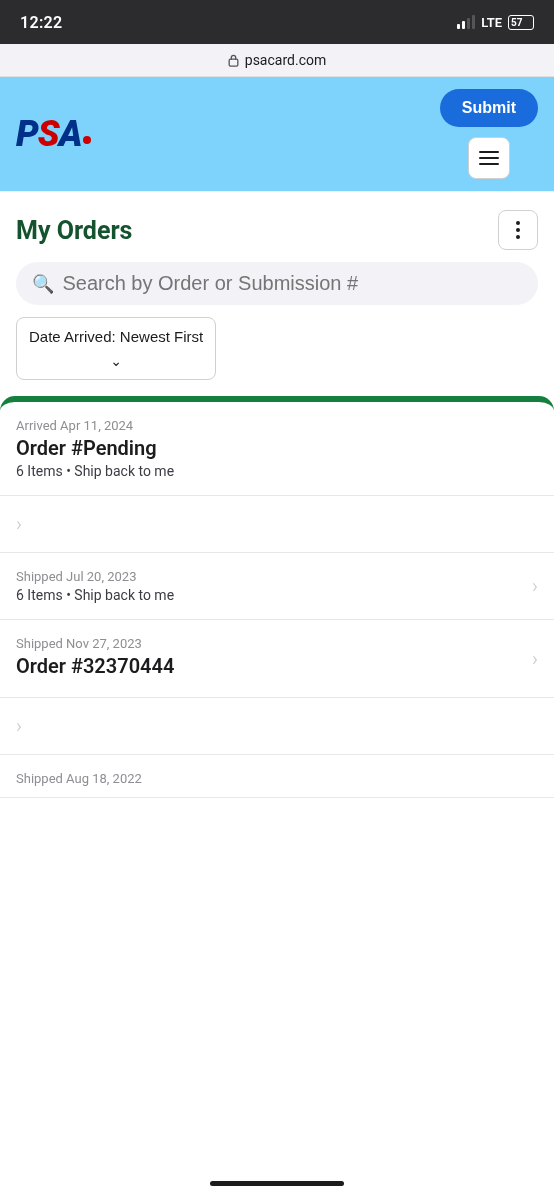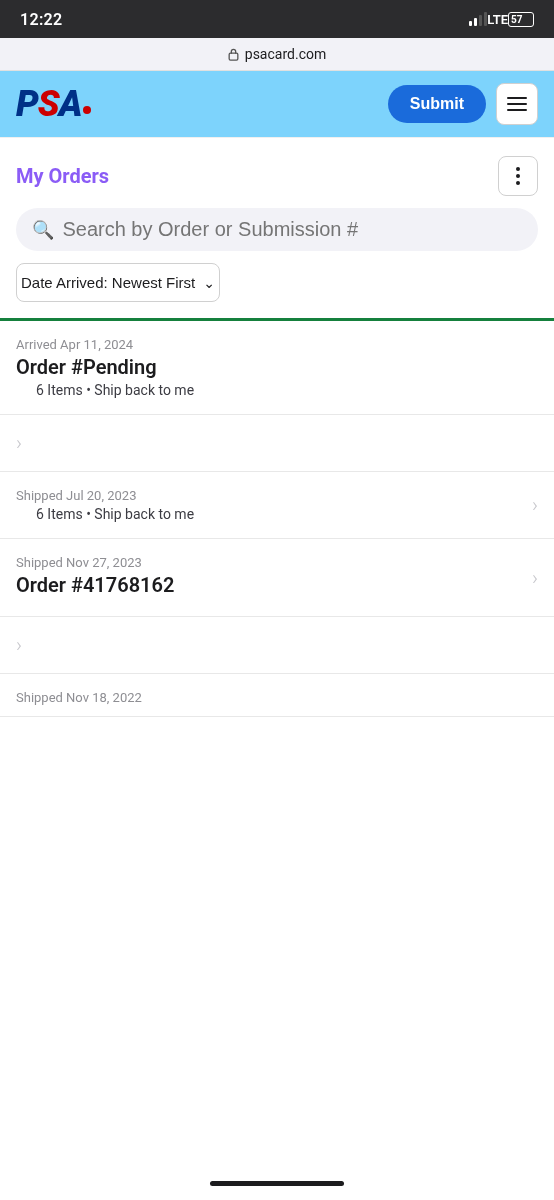--- a/index.html
+++ b/index.html
@@ -14,30 +14,31 @@
     }
 
     
     .status-bar {
       background: #2c2c2e;
       color: #fff;
       display: flex;
       justify-content: space-between;
       align-items: center;
       padding: 10px 20px;
-      height: 38px;
+      height: 44px;
     }
     .status-time {
       font-size: 16px;
       font-weight: 600;
       letter-spacing: 0.3px;
     }
     .status-icons {
       display: flex;
       align-items: center;
+      gap: 6px;
       font-size: 13px;
       font-weight: 500;
     }
     .signal-bars {
       display: flex;
       align-items: flex-end;
       gap: 2px;
       height: 14px;
     }
     .signal-bar {
@@ -109,20 +110,21 @@
       border-radius: 50%;
       margin-left: 2px;
       align-self: flex-end;
       margin-bottom: 8px;
     }
 
     .header-actions {
       display: flex;
       align-items: center;
       gap: 10px;
+      flex-direction: column;
     }
     .submit-btn {
       background: #1a6bdb;
       color: #fff;
       border: none;
       border-radius: 24px;
       padding: 10px 22px;
       font-size: 16px;
       font-weight: 600;
       cursor: pointer;
@@ -148,23 +150,23 @@
     }
 
     
     .page-header {
       display: flex;
       justify-content: space-between;
       align-items: center;
       padding: 18px 16px 12px;
     }
     .page-title {
-      font-size: 20px;
+      font-size: 25px;
       font-weight: 700;
-      color: #8b5cf6;
+      color: #14532d;
     }
     .more-btn {
       width: 40px;
       height: 40px;
       border: 1.5px solid #d0d0d0;
       border-radius: 8px;
       display: flex;
       justify-content: center;
       align-items: center;
       cursor: pointer;
@@ -210,34 +212,36 @@
     
     .sort-container {
       padding: 0 16px 16px;
     }
     .sort-btn {
       display: inline-flex;
       align-items: center;
       gap: 8px;
       border: 1.5px solid #d0d0d0;
       border-radius: 8px;
-      padding: 10px 4px;
+      padding: 10px 12px;
       font-size: 15px;
       color: #1c1c1e;
       background: #fff;
       cursor: pointer;
+      flex-direction: column;
     }
     .chevron-down {
       font-size: 14px;
       color: #1c1c1e;
     }
 
     
     .orders-list {
-      border-top: 3px solid #15803d;
+      border-top: 6px solid #15803d;
+      border-radius: 15px;
     }
     .order-item {
       padding: 16px 16px;
       border-bottom: 1px solid #e8e8e8;
       display: flex;
       justify-content: space-between;
       align-items: center;
       cursor: pointer;
     }
     .order-item:first-child {
@@ -253,21 +257,20 @@
     }
     .order-number {
       font-size: 20px;
       font-weight: 600;
       color: #1c1c1e;
       margin-bottom: 3px;
     }
     .order-detail {
       font-size: 14px;
       color: #3c3c43;
-      margin-left: 20px;
     }
     .order-chevron {
       color: #c7c7cc;
       font-size: 20px;
       font-weight: 300;
     }
 
     
     .bottom-bar {
       position: fixed;
@@ -374,32 +377,32 @@
     <div class="order-content">
       <div class="order-status">Shipped Jul 20, 2023</div>
       <div class="order-detail">6 Items • Ship back to me</div>
     </div>
     <span class="order-chevron">›</span>
   </div>
 
   <div class="order-item">
     <div class="order-content">
       <div class="order-status">Shipped Nov 27, 2023</div>
-      <div class="order-number">Order #41768162</div>
+      <div class="order-number">Order #32370444</div>
     </div>
     <span class="order-chevron">›</span>
   </div>
 
   <div class="order-item">
     <span class="order-chevron">›</span>
   </div>
 
   <div class="order-item" style="padding-bottom: 8px;">
     <div class="order-content">
-      <div class="order-status">Shipped Nov 18, 2022</div>
+      <div class="order-status">Shipped Aug 18, 2022</div>
     </div>
   </div>
 
 </div>
 
 <div class="bottom-bar">
   <div class="home-indicator"></div>
 </div>
 
 </body></html>

